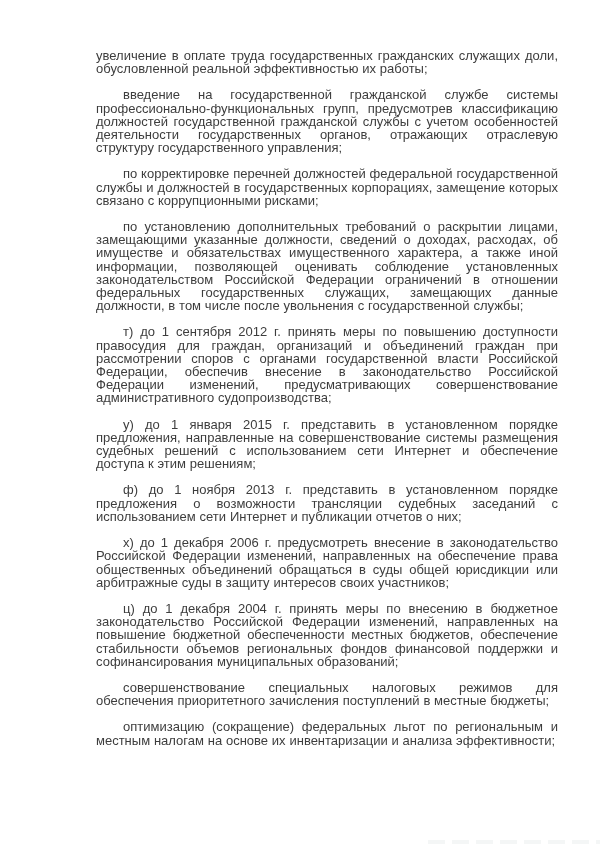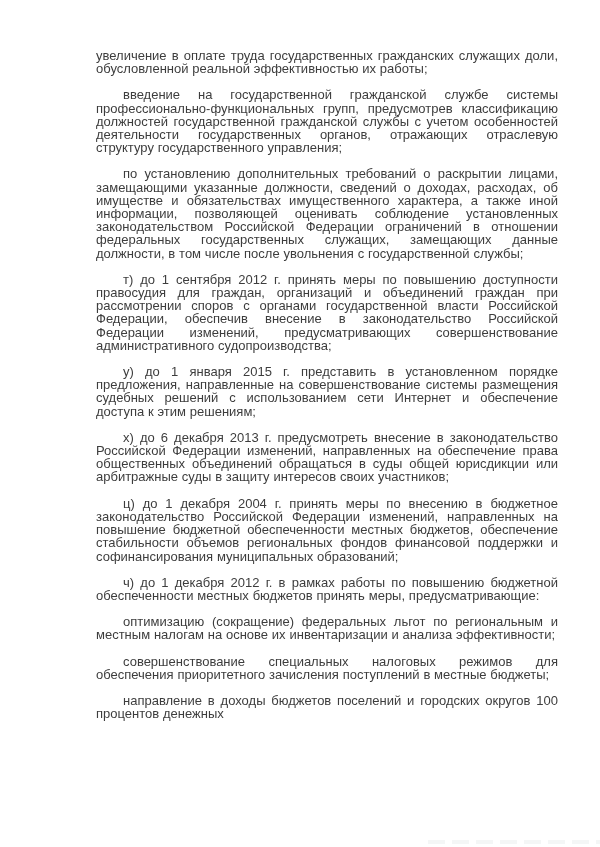--- a/index.html
+++ b/index.html
@@ -53,29 +53,29 @@
     background: #f4f6f6;
   }
 </style>
 </head>
 <body style="background: rgb(255, 255, 255);">
 
 <div class="page">
   <div class="text-block">
     <p class="para flush">увеличение в оплате труда государственных гражданских служащих доли, обусловленной реальной эффективностью их работы;</p>
     <p class="para">введение на государственной гражданской службе системы профессионально-функциональных групп, предусмотрев классификацию должностей государственной гражданской службы с учетом особенностей деятельности государственных органов, отражающих отраслевую структуру государственного управления;</p>
+    <p class="para">по корректировке перечней должностей федеральной государственной службы и должностей в государственных корпорациях, замещение которых связано с коррупционными рисками;</p>
     <p class="para">по установлению дополнительных требований о раскрытии лицами, замещающими указанные должности, сведений о доходах, расходах, об имуществе и обязательствах имущественного характера, а также иной информации, позволяющей оценивать соблюдение установленных законодательством Российской Федерации ограничений в отношении федеральных государственных служащих, замещающих данные должности, в том числе после увольнения с государственной службы;</p>
     <p class="para">т) до 1 сентября 2012 г. принять меры по повышению доступности правосудия для граждан, организаций и объединений граждан при рассмотрении споров с органами государственной власти Российской Федерации, обеспечив внесение в законодательство Российской Федерации изменений, предусматривающих совершенствование административного судопроизводства;</p>
     <p class="para">у) до 1 января 2015 г. представить в установленном порядке предложения, направленные на совершенствование системы размещения судебных решений с использованием сети Интернет и обеспечение доступа к этим решениям;</p>
-    <p class="para">х) до 6 декабря 2013 г. предусмотреть внесение в законодательство Российской Федерации изменений, направленных на обеспечение права общественных объединений обращаться в суды общей юрисдикции или арбитражные суды в защиту интересов своих участников;</p>
+    <p class="para">ф) до 1 ноября 2013 г. представить в установленном порядке предложения о возможности трансляции судебных заседаний с использованием сети Интернет и публикации отчетов о них;</p>
+    <p class="para">х) до 1 декабря 2006 г. предусмотреть внесение в законодательство Российской Федерации изменений, направленных на обеспечение права общественных объединений обращаться в суды общей юрисдикции или арбитражные суды в защиту интересов своих участников;</p>
     <p class="para">ц) до 1 декабря 2004 г. принять меры по внесению в бюджетное законодательство Российской Федерации изменений, направленных на повышение бюджетной обеспеченности местных бюджетов, обеспечение стабильности объемов региональных фондов финансовой поддержки и софинансирования муниципальных образований;</p>
-    <p class="para">ч) до 1 декабря 2012 г. в рамках работы по повышению бюджетной обеспеченности местных бюджетов принять меры, предусматривающие:</p>
+    <p class="para">совершенствование специальных налоговых режимов для обеспечения приоритетного зачисления поступлений в местные бюджеты;</p>
     <p class="para">оптимизацию (сокращение) федеральных льгот по региональным и местным налогам на основе их инвентаризации и анализа эффективности;</p>
-    <p class="para">совершенствование специальных налоговых режимов для обеспечения приоритетного зачисления поступлений в местные бюджеты;</p>
-    <p class="para">направление в доходы бюджетов поселений и городских округов 100 процентов денежных</p>
   </div>
 
   <div class="bleed-marks">
     <span class="bleed-dash"></span>
     <span class="bleed-dash"></span>
     <span class="bleed-dash"></span>
     <span class="bleed-dash"></span>
     <span class="bleed-dash"></span>
     <span class="bleed-dash"></span>
     <span class="bleed-dash"></span>

